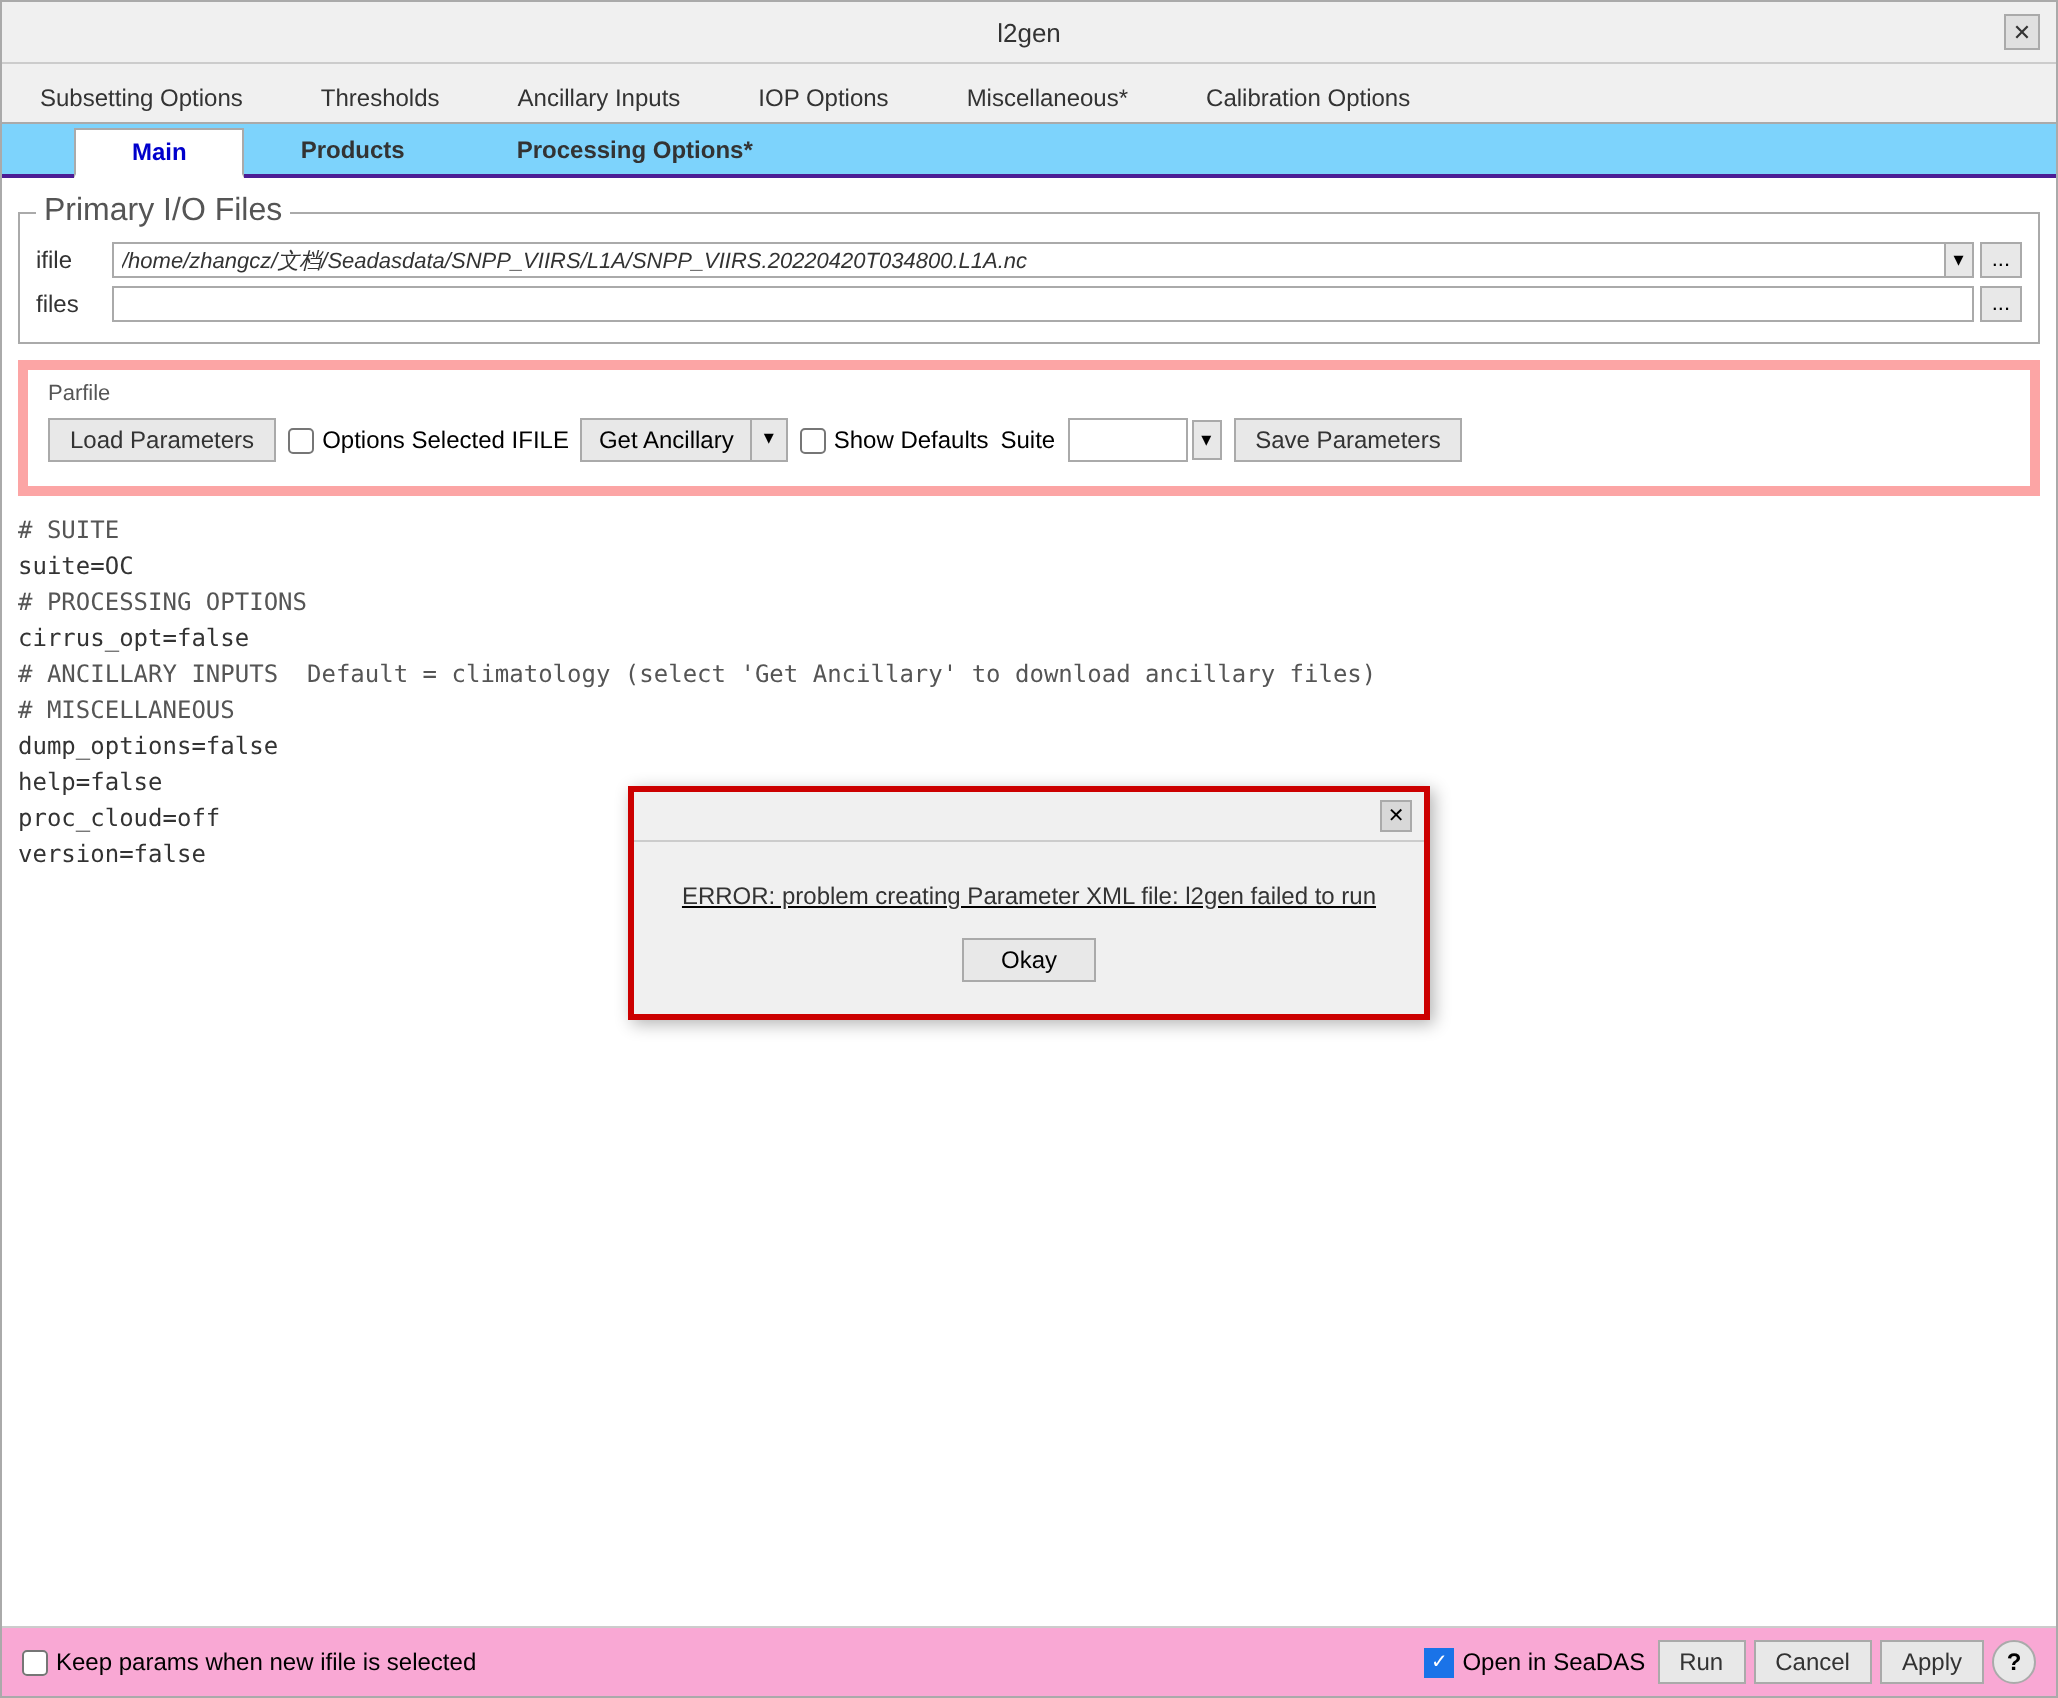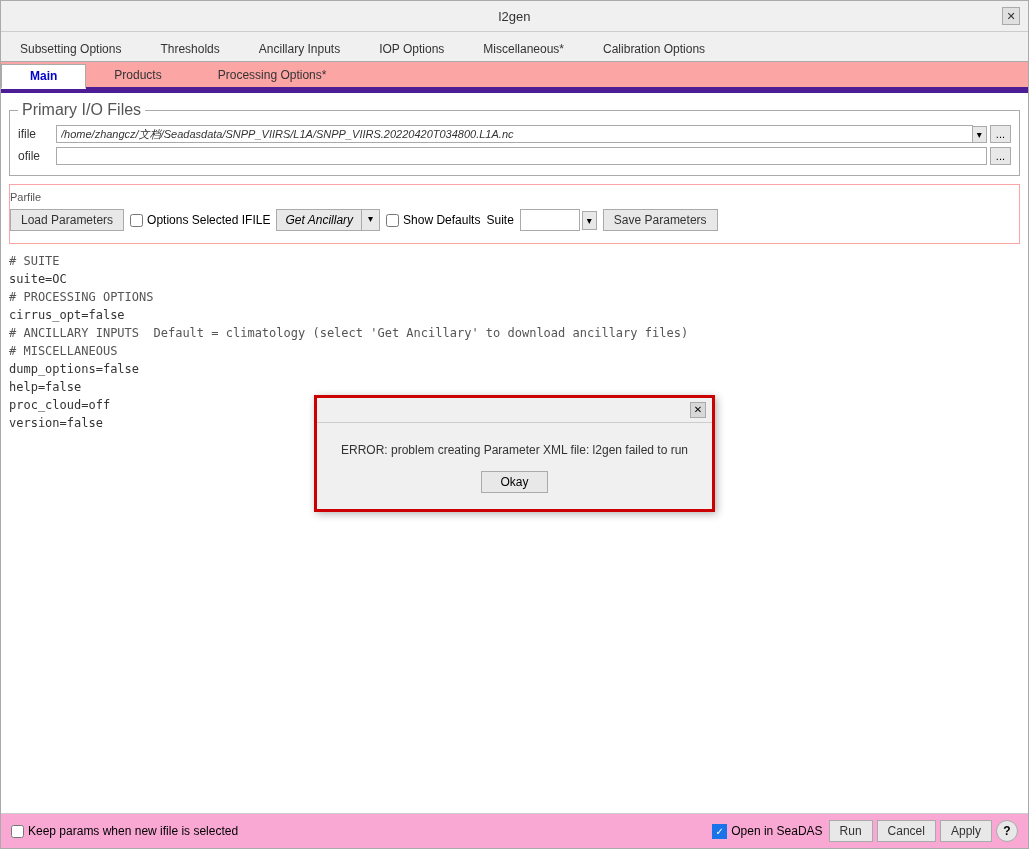--- a/index.html
+++ b/index.html
@@ -61,30 +61,32 @@
       cursor: pointer;
       font-size: 12px;
       color: #333;
       border: 1px solid transparent;
       border-bottom: none;
       margin-right: 1px;
       background: #f0f0f0;
     }
     .tabs-row2 {
       display: flex;
-      background: #fca5a5;
-      border-bottom: 6px solid #4c1d95;
+      background: #7dd3fc;
+      border-bottom: 2px solid #4c1d95;
       padding-top: 2px;
+      padding-left: 36px;
     }
     .tab2 {
       padding: 4px 28px;
       cursor: pointer;
       font-size: 12px;
       color: #333;
       border-bottom: none;
+      font-weight: bold;
     }
     .tab2.active {
       background: #fff;
       border: 1px solid #aaa;
       border-bottom: 2px solid #fff;
       margin-bottom: -2px;
       font-weight: bold;
       color: #0000cc;
     }
     .content-area {
@@ -139,22 +141,22 @@
     }
     .file-browse-btn {
       border: 1px solid #aaa;
       padding: 2px 5px;
       background: #e8e8e8;
       cursor: pointer;
       font-size: 11px;
       margin-left: 3px;
     }
     .parfile-section {
-      border: 1px solid #fca5a5;
-      padding: 6px 0;
+      border: 5px solid #fca5a5;
+      padding: 6px 10px;
       margin-bottom: 8px;
     }
     .parfile-legend {
       font-size: 11px;
       color: #555;
       margin-bottom: 6px;
     }
     .toolbar-row {
       display: flex;
       align-items: center;
@@ -185,21 +187,20 @@
       display: flex;
       align-items: stretch;
     }
     .split-btn .main-part {
       border: 1px solid #aaa;
       border-right: none;
       padding: 3px 8px;
       background: #e8e8e8;
       cursor: pointer;
       font-size: 12px;
-      font-style: italic;
     }
     .split-btn .arrow-part {
       border: 1px solid #aaa;
       padding: 3px 6px;
       background: #e8e8e8;
       cursor: pointer;
       font-size: 10px;
     }
     .suite-group {
       display: flex;
@@ -303,20 +304,21 @@
       background: #d8d8d8;
       cursor: pointer;
       display: flex;
       align-items: center;
       justify-content: center;
       font-size: 10px;
     }
     .modal-body {
       padding: 20px 24px 16px;
       text-align: center;
+      text-decoration: underline;
     }
     .modal-message {
       font-size: 12px;
       color: #333;
       margin-bottom: 14px;
     }
     .modal-ok-btn {
       border: 1px solid #aaa;
       padding: 3px 18px;
       background: #e8e8e8;
@@ -369,21 +371,21 @@
       <legend>Primary I/O Files</legend>
       <div class="file-row">
         <span class="file-label">ifile</span>
         <div class="file-input-combo">
           <input class="file-text" type="text" style="font-size: 11px;" value="/home/zhangcz/文档/Seadasdata/SNPP_VIIRS/L1A/SNPP_VIIRS.20220420T034800.L1A.nc">
           <button class="file-dropdown-btn">▾</button>
           <button class="file-browse-btn">...</button>
         </div>
       </div>
       <div class="file-row">
-        <span class="file-label">ofile</span>
+        <span class="file-label">files</span>
         <div class="file-input-combo">
           <input class="file-text" type="text" style="">
           <button class="file-browse-btn">...</button>
         </div>
       </div>
     </fieldset>
 
     <div class="parfile-section">
       <div class="parfile-legend">Parfile</div>
       <div class="toolbar-row">

